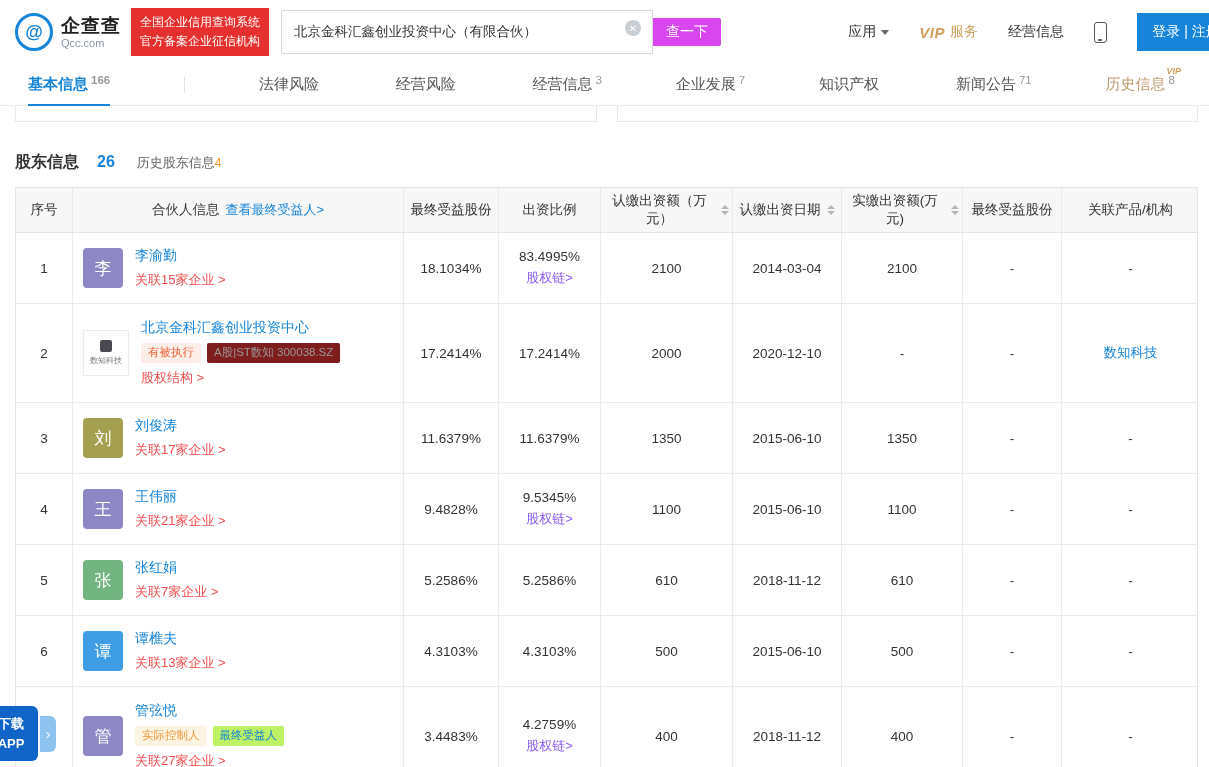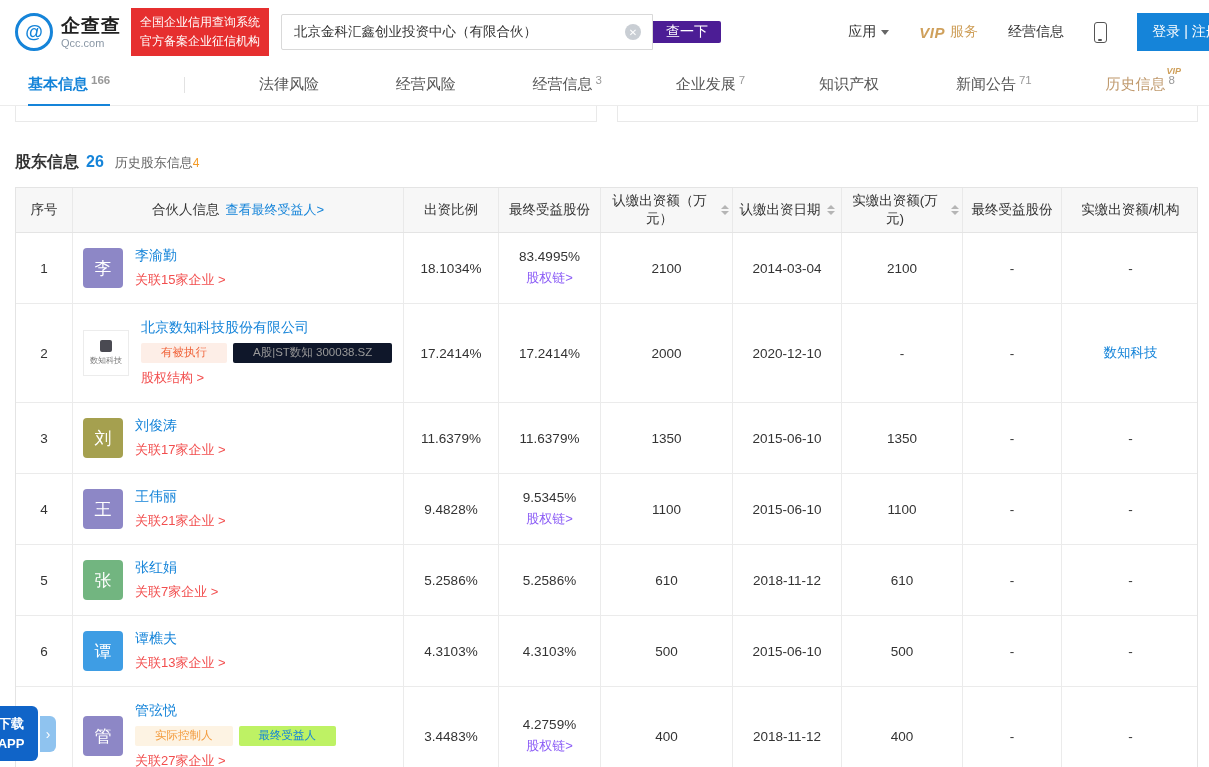--- a/index.html
+++ b/index.html
@@ -20,31 +20,31 @@
   }
   .logo-text-col { display: flex; flex-direction: column; line-height: 1.15; }
   .logo-name { font-size: 19px; font-weight: bold; color: #222; letter-spacing: 1px; }
   .logo-domain { font-size: 11px; color: #8a97a5; }
   .gov-badge {
     margin-left: 10px; background: #e62f2f; color: #fff; font-size: 12px;
     padding: 5px 9px; line-height: 1.55; flex: none;
   }
   .search-wrap { display: flex; align-items: center; margin-left: 12px; position: relative; }
   .search-input {
-    width: 372px; height: 36px; border: 1px solid #d9d9d9; border-radius: 2px 0 0 2px;
+    width: 372px; height: 44px; border: 1px solid #d9d9d9; border-radius: 2px 0 0 2px;
     padding: 0 32px 0 12px; font-size: 13.5px; color: #333; outline: none;
     font-family: inherit;
   }
   .clear-icon {
     position: absolute; right: 80px; top: 10px; width: 16px; height: 16px;
     background: #c9ced4; color: #fff; border-radius: 50%; font-size: 10px;
     display: flex; align-items: center; justify-content: center; cursor: pointer;
   }
   .search-btn {
-    width: 68px; height: 22px; background: #4c1d95; color: #fff; border: none;
+    width: 68px; height: 28px; background: #d946ef; color: #fff; border: none;
     font-size: 14px; cursor: pointer; border-radius: 0 2px 2px 0; font-family: Liberation Sans, sans-serif;
   }
   .header-right { margin-left: auto; display: flex; align-items: center; gap: 30px; }
   .hr-item { font-size: 14px; color: #333; display: flex; align-items: center; gap: 5px; cursor: pointer; white-space: nowrap; }
   .caret-down { width: 0; height: 0; border-left: 4px solid transparent; border-right: 4px solid transparent; border-top: 5px solid #666; }
   .vip-mark { color: #cfa05b; font-style: italic; font-weight: bold; font-size: 15px; letter-spacing: .5px; }
   .vip-text { color: #cfa05b; }
   .phone-icon { width: 13px; height: 21px; border: 1.5px solid #555; border-radius: 3px; position: relative; }
   .phone-icon::after { content: ""; position: absolute; left: 3px; bottom: 1px; width: 4px; height: 2px; background: #555; border-radius: 1px; }
   .login-btn {
@@ -64,21 +64,21 @@
   .tab.active::after { content: ""; position: absolute; left: 0; right: 0; bottom: -12px; height: 2px; background: #1584d9; }
   .tab.gold { color: #c09a6e; }
   .tab-vip { position: absolute; top: -9px; right: -6px; color: #cfa05b; font-size: 9px; font-style: italic; font-weight: bold; }
   .vsep { width: 1px; height: 16px; background: #e2e2e2; }
 
   
   .remnants { display: flex; gap: 20px; padding: 0 11px 0 15px; }
   .remnant { flex: 1; height: 16px; border: 1px solid #e9e9e9; border-top: none; }
 
   
-  .section-head { display: flex; align-items: baseline; margin: 30px 0 0 15px; gap: 7px; }
+  .section-head { display: flex; align-items: baseline; margin: 30px 0 0 15px; gap: 18px; }
   .sec-title { font-size: 16px; font-weight: bold; color: #333; }
   .sec-count { font-size: 16px; font-weight: bold; color: #1584d9; }
   .hist-link { font-size: 13px; color: #666; margin-left: 4px; cursor: pointer; }
   .hist-count { font-size: 12px; color: #f59a23; }
 
   
   .table { margin: 14px 11px 0 15px; border: 1px solid #e4e4e4; border-bottom: none; }
   .grid-cols { display: grid; grid-template-columns: 57px 331px 95px 102px 132px 109px 121px 99px 137px; }
   .thead { background: #f7f7f7; border-bottom: 1px solid #e4e4e4; min-height: 38px; }
   .th {
@@ -107,23 +107,23 @@
   .clogo {
     width: 46px; height: 46px; border: 1px solid #ececec; margin-right: 12px; flex: none;
     display: flex; flex-direction: column; align-items: center; justify-content: center; gap: 3px;
   }
   .clogo-ico { width: 12px; height: 12px; background: #4a4a52; border-radius: 2px; }
   .clogo-txt { font-size: 8px; color: #777; white-space: nowrap; }
   .pcol { display: flex; flex-direction: column; gap: 6px; align-items: flex-start; }
   .pname { color: #1584d9; font-size: 14px; }
   .prel { color: #f24e4e; font-size: 13px; }
   .ptags { display: flex; gap: 6px; flex-wrap: wrap; }
-  .tag { font-size: 11.5px; padding: 2px 20px; border-radius: 2px; line-height: 1.35; white-space: nowrap; }
+  .tag { font-size: 11.5px; padding: 2px 7px; border-radius: 2px; line-height: 1.35; white-space: nowrap; }
   .tag-warn { color: #f0653c; background: #fdeee7; }
-  .tag-gray { color: #999; background: #0f172a; }
+  .tag-gray { color: #999; background: #7f1d1d; }
   .tag-orange { color: #f39c3f; background: #fdf3e3; }
   .tag-blue { color: #1584d9; background: #bef264; }
   .c-benefit { flex-direction: column; gap: 5px; }
   .blink { color: #8b5cf6; font-size: 13px; }
   .plink { color: #1584d9; cursor: pointer; }
 
   
   .float-download { position: fixed; left: -16px; bottom: 6px; display: flex; align-items: center; z-index: 50; }
   .dl-box {
     background: #1064c8; color: #fff; width: 54px; padding: 8px 7px; border-radius: 6px;
@@ -213,22 +213,22 @@
   <span class="hist-link"><span>历史股东信息</span><span class="hist-count">4</span></span>
 </div>
 
 <div class="table">
   <div class="thead grid-cols">
     <div class="th">序号</div>
     <div class="th">
       <span>合伙人信息</span>
       <a class="th-link">查看最终受益人&gt;</a>
     </div>
+    <div class="th">最终受益股份</div>
     <div class="th">出资比例</div>
-    <div class="th">最终受益股份</div>
     <div class="th">
       <span>认缴出资额（万元）</span>
       <span class="sort">
           <i class="up"></i>
           <i class="dn"></i>
         </span>
     </div>
     <div class="th">
       <span>认缴出资日期</span>
       <span class="sort">
@@ -237,21 +237,21 @@
         </span>
     </div>
     <div class="th">
       <span>实缴出资额(万元)</span>
       <span class="sort">
           <i class="up"></i>
           <i class="dn"></i>
         </span>
     </div>
     <div class="th">最终受益股份</div>
-    <div class="th">实缴出资额/机构</div>
+    <div class="th">关联产品/机构</div>
   </div>
   <div id="table-body">
   <div class="trow grid-cols">
     <div class="td">1</div>
     <div class="td c-partner">
       <div class="avatar" style="background: rgb(141, 135, 198);">李</div>
 
       <div class="pcol">
         <a class="pname">李渝勤</a>
 
@@ -272,21 +272,21 @@
 
   <div class="trow grid-cols tall">
     <div class="td">2</div>
     <div class="td c-partner">
 
       <div class="clogo">
         <div class="clogo-ico"></div>
         <div class="clogo-txt">数知科技</div>
       </div>
       <div class="pcol">
-        <a class="pname">北京数知科技股份有限公司</a>
+        <a class="pname">北京金科汇鑫创业投资中心</a>
         <div class="ptags">
               <span class="tag tag-warn">有被执行</span>
               <span class="tag tag-gray">A股|ST数知 300038.SZ</span>
             </div>
         <a class="prel">股权结构 &gt;</a>
       </div>
     </div>
     <div class="td">17.2414%</div>
     <div class="td c-benefit">
       <span>17.2414%</span>

